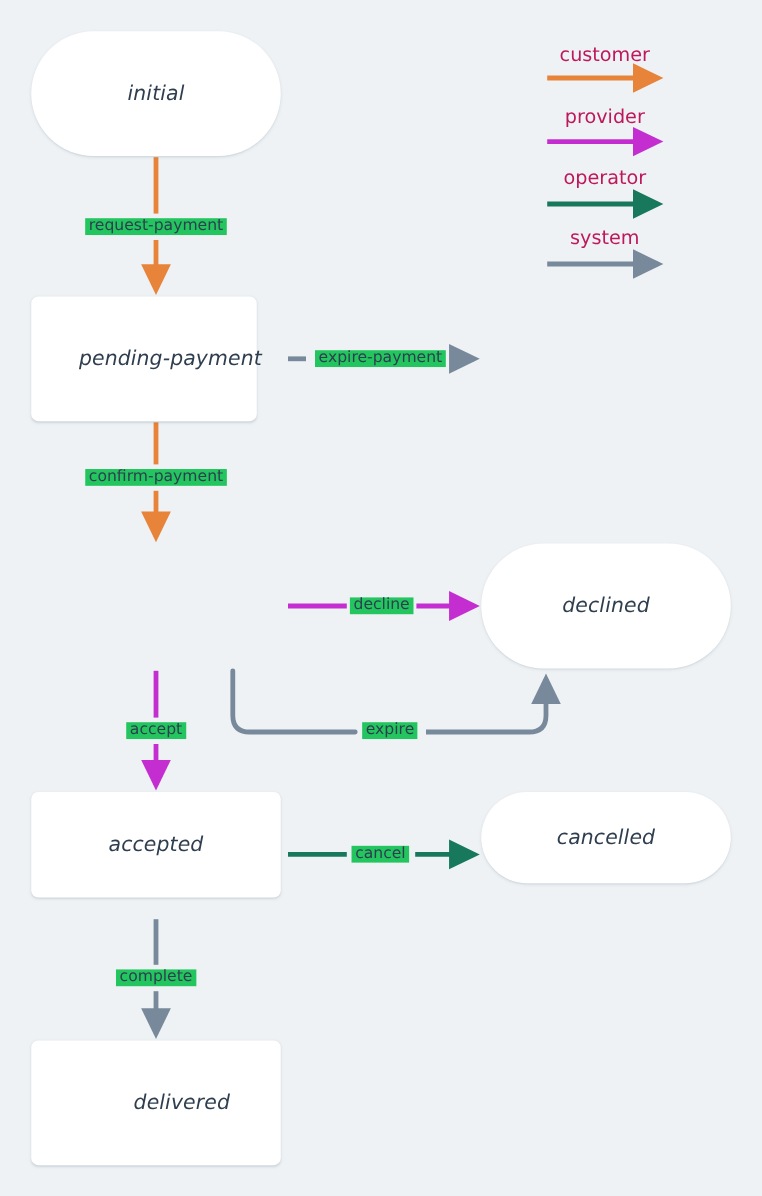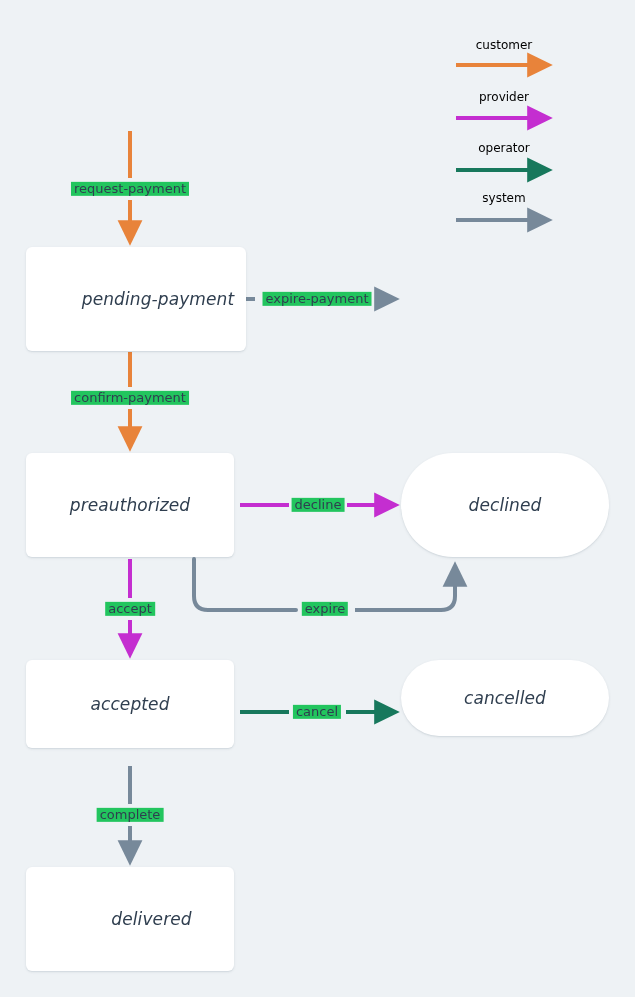--- a/index.html
+++ b/index.html
@@ -52,22 +52,22 @@
     font-size: 13px;
     color: #2f3e4f;
     white-space: nowrap;
     transform: translate(-50%, -50%);
     background: #22c55e;
     padding: 0 3px;
     line-height: 1.1;
   }
   .legend-label {
     position: absolute;
-    font-size: 12px;
-    color: #000000;
+    font-size: 16px;
+    color: #be185d;
     white-space: nowrap;
     transform: translate(-50%, -50%);
   }
 </style>
 </head>
 <body>
 
 <div id="diagram-root">
 
   <svg class="layer" viewBox="0 0 635 997">
@@ -133,29 +133,29 @@
       <line x1="240" y1="712" x2="289" y2="712" stroke="#17785c" stroke-width="4"></line>
       <line x1="346" y1="712" x2="395" y2="712" stroke="#17785c" stroke-width="4" marker-end="url(#ah-operator)"></line>
     </g>
 
     <g>
       <line x1="130" y1="766" x2="130" y2="804" stroke="#77899a" stroke-width="4"></line>
       <line x1="130" y1="826" x2="130" y2="861" stroke="#77899a" stroke-width="4" marker-end="url(#ah-system)"></line>
     </g>
   </svg>
 
+  <div class="node-box terminal" style="left:26px; top:26px; width:208px; height:104px;">
+    <span class="node-label">initial</span>
+  </div>
 
-  <div class="node-box state" style="left:26px; top:247px; width:220px; height:104px;padding-left:44px;">
+  <div class="node-box state" style="left:26px; top:247px; width:188px; height:104px;padding-left:44px;">
     <span class="node-label">pending-payment</span>
   </div>
 
 
-  <div class="node-box state" style="left:26px; top:453px; width:208px; height:104px;">
-    <span class="node-label">preauthorized</span>
-  </div>
 
   <div class="node-box terminal" style="left:401px; top:453px; width:208px; height:104px;">
     <span class="node-label">declined</span>
   </div>
 
   <div class="node-box state" style="left:26px; top:660px; width:208px; height:88px;">
     <span class="node-label">accepted</span>
   </div>
 
   <div class="node-box terminal" style="left:401px; top:660px; width:208px; height:76px;">

